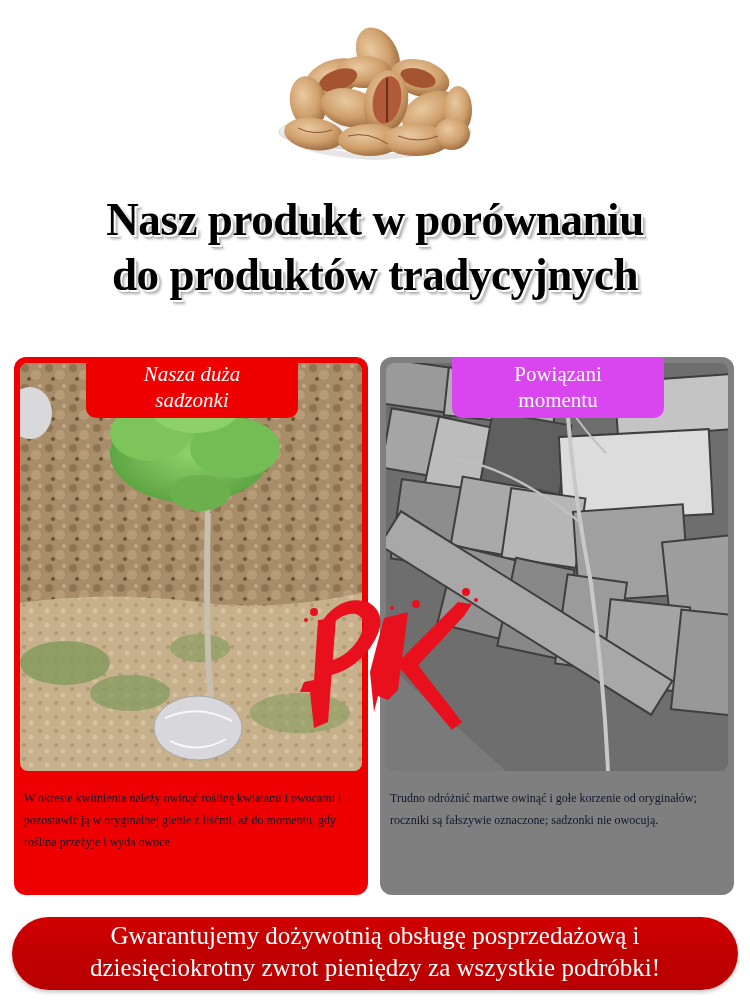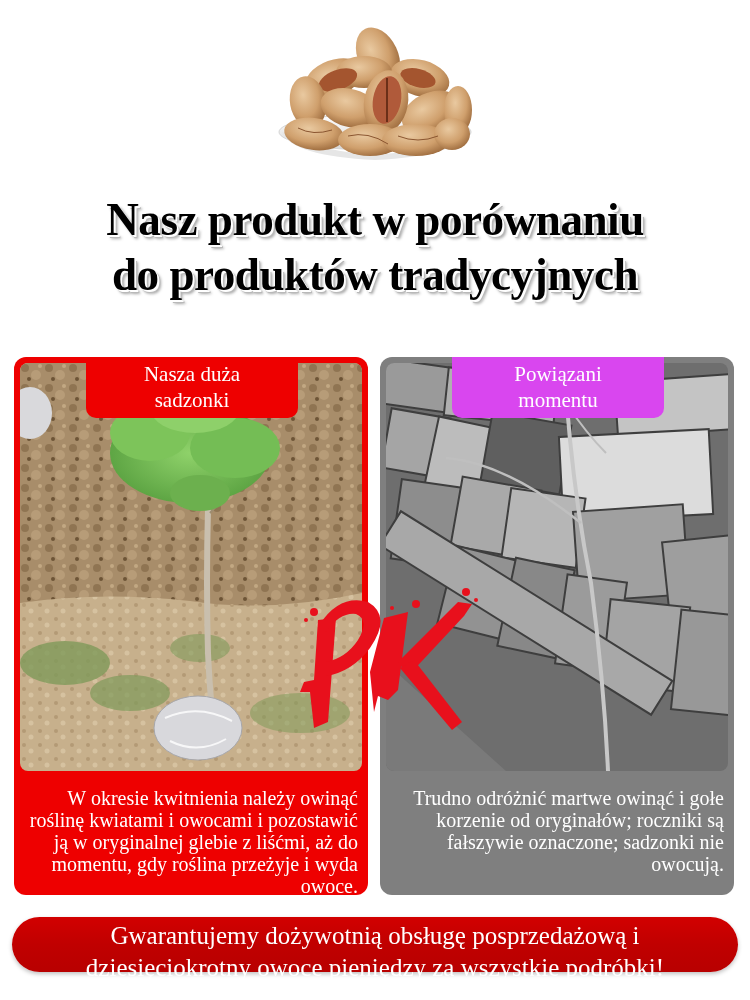--- a/index.html
+++ b/index.html
@@ -34,36 +34,36 @@
       border-radius: 8px; overflow: hidden;
     }
     .photo svg { width: 100%; height: 100%; display: block; }
 
     .label-box {
       position: absolute; left: 72px; top: 0; width: 212px; height: 61px;
       border-radius: 0 0 10px 10px;
       color: #fff; text-align: center; font-size: 21px; line-height: 26px;
       padding-top: 4px;
     }
-    .card-left .label-box { background: #ee0000; }
+    .card-left .label-box { background: #ee0000; font-style: italic; }
     .card-right .label-box { background: #d946ef; }
     .label-box span { display: block; }
 
     .desc {
       position: absolute; left: 10px; right: 10px; top: 430px;
-      color: #ffffff; text-align: right; font-size: 20px; line-height: 22px;
+      color: #0f172a; text-align: left; font-size: 12px; line-height: 22px;
     }
 
     
     .pk { position: absolute; left: 280px; top: 572px; width: 200px; height: 162px; pointer-events: none; }
     .pk svg { width: 100%; height: 100%; display: block; overflow: visible; }
 
     
     .guarantee {
-      position: absolute; left: 12px; top: 917px; width: 726px; height: 55px;
+      position: absolute; left: 12px; top: 917px; width: 726px; height: 73px;
       border-radius: 37px;
       background: linear-gradient(#d20000, #c00000 50%, #b80000);
       box-shadow: 0 2px 4px rgba(0,0,0,0.25);
       color: #fff; text-align: center;
       font-size: 25px; line-height: 32px; padding-top: 3px;
     }
     .guarantee span { display: block; }
   </style>
 </head>
 <body>
@@ -232,14 +232,14 @@
       <circle cx="186" cy="20" r="4"></circle>
       <circle cx="196" cy="28" r="2"></circle>
       <circle cx="112" cy="36" r="2"></circle>
     </g>
   </svg>
 
 </div>
 
 <div class="guarantee">
   <span>Gwarantujemy dożywotnią obsługę posprzedażową i</span>
-  <span>dziesięciokrotny owoce pieniędzy za wszystkie podróbki!</span>
+  <span>dziesięciokrotny zwrot pieniędzy za wszystkie podróbki!</span>
 </div>
 
 </body></html>

